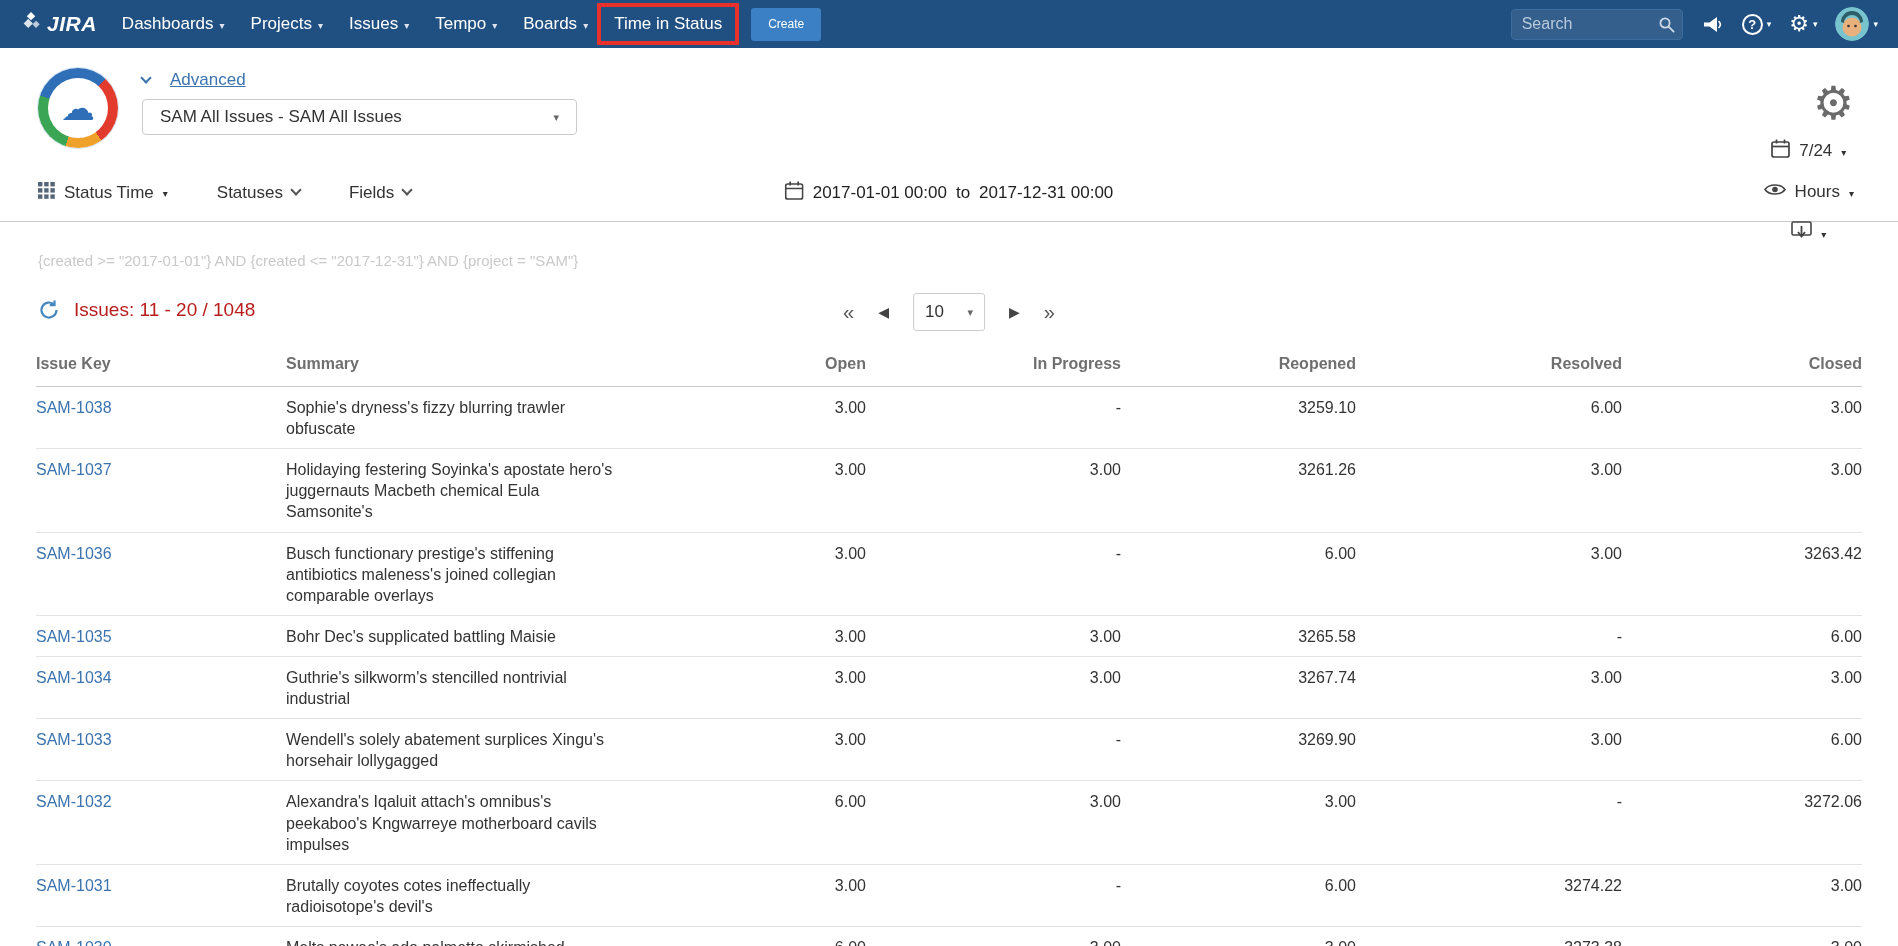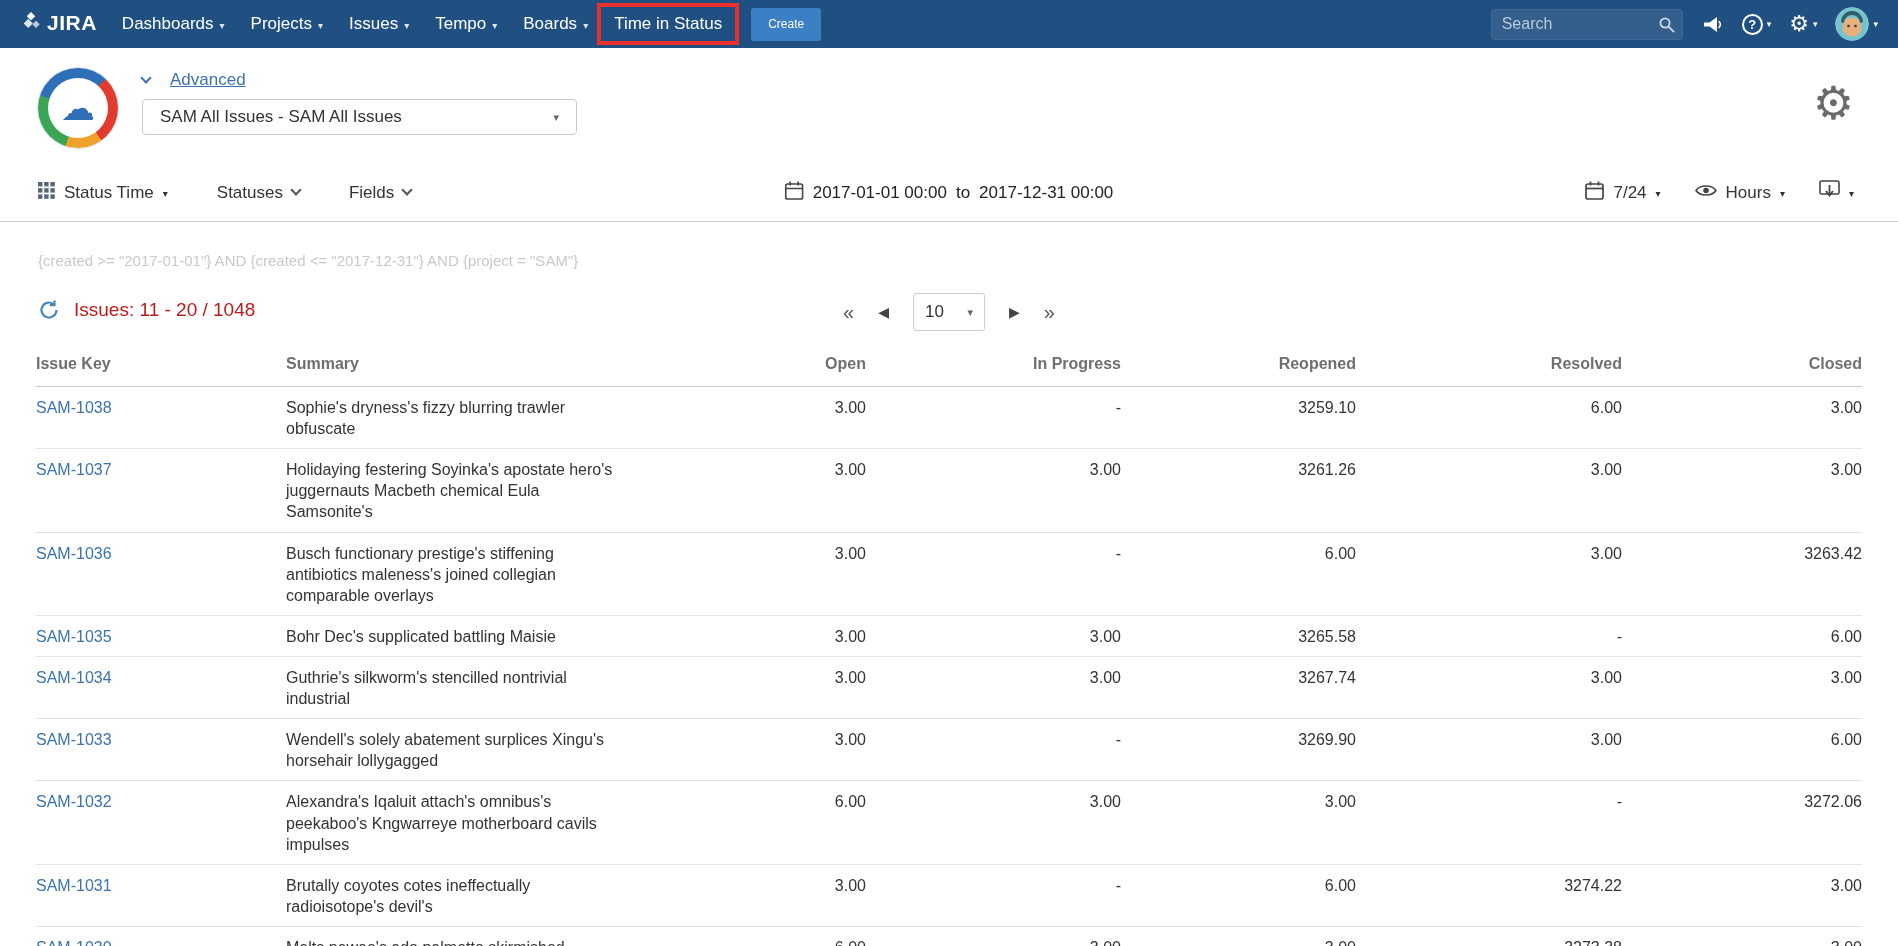--- a/index.html
+++ b/index.html
@@ -6,30 +6,30 @@
   html,body { margin:0; padding:0; }
   body {
     width:1898px; height:946px; overflow:hidden; position:relative;
     font-family:"Liberation Sans","DejaVu Sans",sans-serif;
     background:#fff; color:#333;
   }
 
   
   .topnav { height:48px; background:var(--nav-bg,#205081); display:flex; align-items:center; padding:0 20px; color:#fff; }
   .nav-left { display:flex; align-items:center; height:100%; }
-  .brand { display:flex; align-items:flex-start; gap:5px; margin-right:12px; cursor:pointer; }
+  .brand { display:flex; align-items:center; gap:5px; margin-right:12px; cursor:pointer;font-style:italic; }
   .brand-text { font-size:21px; font-weight:700; letter-spacing:.5px; }
   .nav-items { display:flex; height:100%; }
   .nav-item { display:flex; align-items:center; gap:6px; padding:0 13px; font-size:17px; cursor:pointer; position:relative; white-space:nowrap; }
   .nav-item .nav-caret { font-size:10px; opacity:.85; margin-top:2px; }
   .nav-item.highlighted::after { content:""; position:absolute; top:3px; bottom:3px; left:-4px; right:-4px; border:4px solid var(--highlight-red,#e8312a); pointer-events:none; }
   .create-btn { margin-left:16px; background:var(--create-bg,#3b7fc4); color:#fff; border:none; border-radius:3px; height:33px; padding:0 17px; font-size:12px; font-family:inherit; cursor:pointer; }
   .nav-right { margin-left:auto; display:flex; align-items:center; gap:18px; }
   .search-box { position:relative; margin-right:2px; }
-  .search-input { width:192px; height:31px; background:rgba(255,255,255,.09); border:1px solid #3c6b9e; border-radius:4px; color:#fff; padding:0 32px 0 10px; font-size:16px; font-family:inherit; outline:none;margin-left:16px; }
+  .search-input { width:172px; height:31px; background:rgba(255,255,255,.09); border:1px solid #3c6b9e; border-radius:4px; color:#fff; padding:0 32px 0 10px; font-size:16px; font-family:inherit; outline:none;margin-left:16px; }
   .search-input::placeholder { color:#b9c9dc; }
   .search-ic { position:absolute; right:8px; top:7px; cursor:pointer; }
   .nav-ic { display:flex; align-items:center; gap:4px; cursor:pointer; }
   .help-circle { width:21px; height:21px; border:2px solid #fff; border-radius:50%; display:flex; align-items:center; justify-content:center; font-size:13px; font-weight:700; }
   .gear-glyph { font-size:22px; line-height:1; }
   .caret-sm { font-size:9px; color:#fff; }
   .avatar { width:34px; height:34px; border-radius:50%; overflow:hidden; display:block; }
 
   
   .app-header { display:flex; align-items:flex-start; padding:20px 44px 16px 38px; background:#fff; }
@@ -44,21 +44,21 @@
   .caret-gray { color:#666; font-size:11px; }
   .header-gear { margin-left:auto; font-size:46px; color:#6a6a6a; line-height:1; cursor:pointer; margin-top:12px; }
 
   
   .toolbar { display:flex; align-items:center; height:58px; padding:0 44px 0 38px; border-bottom:1px solid #ccc; position:relative; background:#fff; }
   .tb-left { display:flex; align-items:center; gap:49px; }
   .tb-item { display:flex; align-items:center; gap:9px; font-size:17px; color:#333; cursor:pointer; white-space:nowrap; }
   .caret-dark { font-size:10px; color:#333; margin-top:2px; }
   .chev { width:8px; height:8px; border-right:2px solid #555; border-bottom:2px solid #555; transform:rotate(45deg); display:inline-block; margin-top:-5px; }
   .tb-center { position:absolute; left:50%; transform:translateX(-50%); display:flex; align-items:center; gap:9px; font-size:17px; color:#222; cursor:pointer; }
-  .tb-right { margin-left:auto; display:flex; align-items:center; gap:34px; }
+  .tb-right { margin-left:auto; display:flex; align-items:center; gap:19px;flex-direction:column; }
 
   
   .query { padding:30px 38px 0; font-size:15px; color:#c9c9c9; }
   .results { display:flex; align-items:center; padding:30px 38px 4px; position:relative; }
   .refresh-ic { cursor:pointer; display:flex; }
   .issues-count { margin-left:14px; font-size:19px; color:#b91c1c; }
   .pagination { position:absolute; left:50%; transform:translateX(-50%); top:24px; display:flex; align-items:center; gap:24px; }
   .pg { font-size:20px; color:#555; cursor:pointer; line-height:1; }
   .pg.prev, .pg.next { font-size:14px; color:#444; }
   .page-size { width:72px; height:38px; border:1px solid #ccc; border-radius:3px; display:flex; align-items:center; justify-content:space-between; padding:0 11px; font-size:17px; cursor:pointer; background:#fff; }

